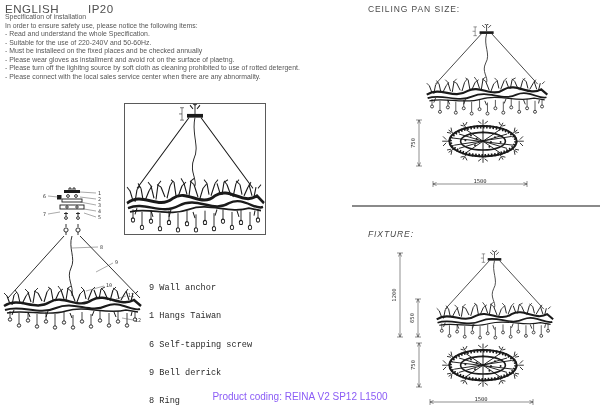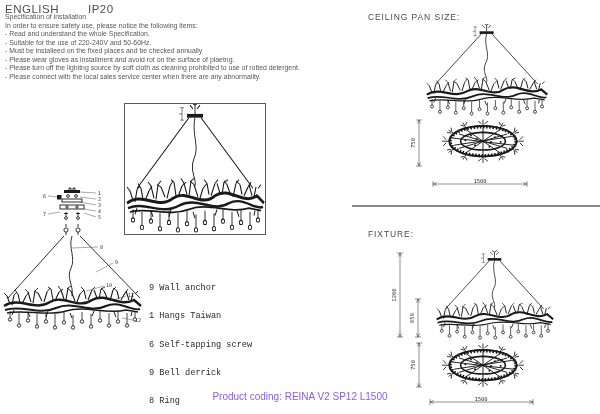--- a/index.html
+++ b/index.html
@@ -149,39 +149,39 @@
   <div>8 Ring</div>
   
   
   
   
   
   
   
 </div>
 
-<div class="abs sec-title" style="left:368px; top:12px;">CEILING PAN SIZE:</div>
+<div class="abs sec-title" style="left:368px; top:4px;">CEILING PAN SIZE:</div>
 
 <svg class="abs" style="left:425px; top:24px;" width="130" height="92" viewBox="0 0 130 92">
   <use href="#hang-side" transform="translate(0,2) scale(0.88)"></use>
 </svg>
 
 <svg class="abs" style="left:405px; top:112px;" width="150" height="95" viewBox="0 0 150 95">
   <use href="#body-top" transform="translate(30,6) scale(0.8)"></use>
   <g stroke="#444" stroke-width="0.6" fill="none">
     <path d="M14,8 V54 M11,8 h6 M11,54 h6 M14,8 l-1.5,3.5 M14,8 l1.5,3.5 M14,54 l-1.5,-3.5 M14,54 l1.5,-3.5"></path>
     <path d="M28,72 H122 M28,69 v6 M122,69 v6 M28,72 l3.5,-1.5 M28,72 l3.5,1.5 M122,72 l-3.5,-1.5 M122,72 l-3.5,1.5"></path>
   </g>
   <text font-size="5.5" text-anchor="middle" transform="translate(10,31) rotate(-90)">750</text>
   <text font-size="5.5" text-anchor="middle" x="75" y="70.5">1500</text>
 </svg>
 
 <div class="abs divider"></div>
 
-<div class="abs sec-title" style="left:368px; top:229px;">FIXTURE:</div>
+<div class="abs sec-title" style="left:368px; top:229px;font-style:italic;">FIXTURE:</div>
 
 <svg class="abs" style="left:388px; top:248px;" width="170" height="100" viewBox="0 0 170 100">
   <use href="#hang-side" transform="translate(47,5) scale(0.85)"></use>
   <g stroke="#444" stroke-width="0.6" fill="none">
     <path d="M12,5 V89 M9,5 h6 M9,89 h6 M12,5 l-1.5,3.5 M12,5 l1.5,3.5 M12,89 l-1.5,-3.5 M12,89 l1.5,-3.5"></path>
     <path d="M30,51 V89 M27,51 h6 M27,89 h6 M30,51 l-1.5,3.5 M30,51 l1.5,3.5 M30,89 l-1.5,-3.5 M30,89 l1.5,-3.5"></path>
   </g>
   <text font-size="5.5" text-anchor="middle" transform="translate(8,47) rotate(-90)">1200</text>
   <text font-size="5.5" text-anchor="middle" transform="translate(26,70) rotate(-90)">650</text>
 </svg>

